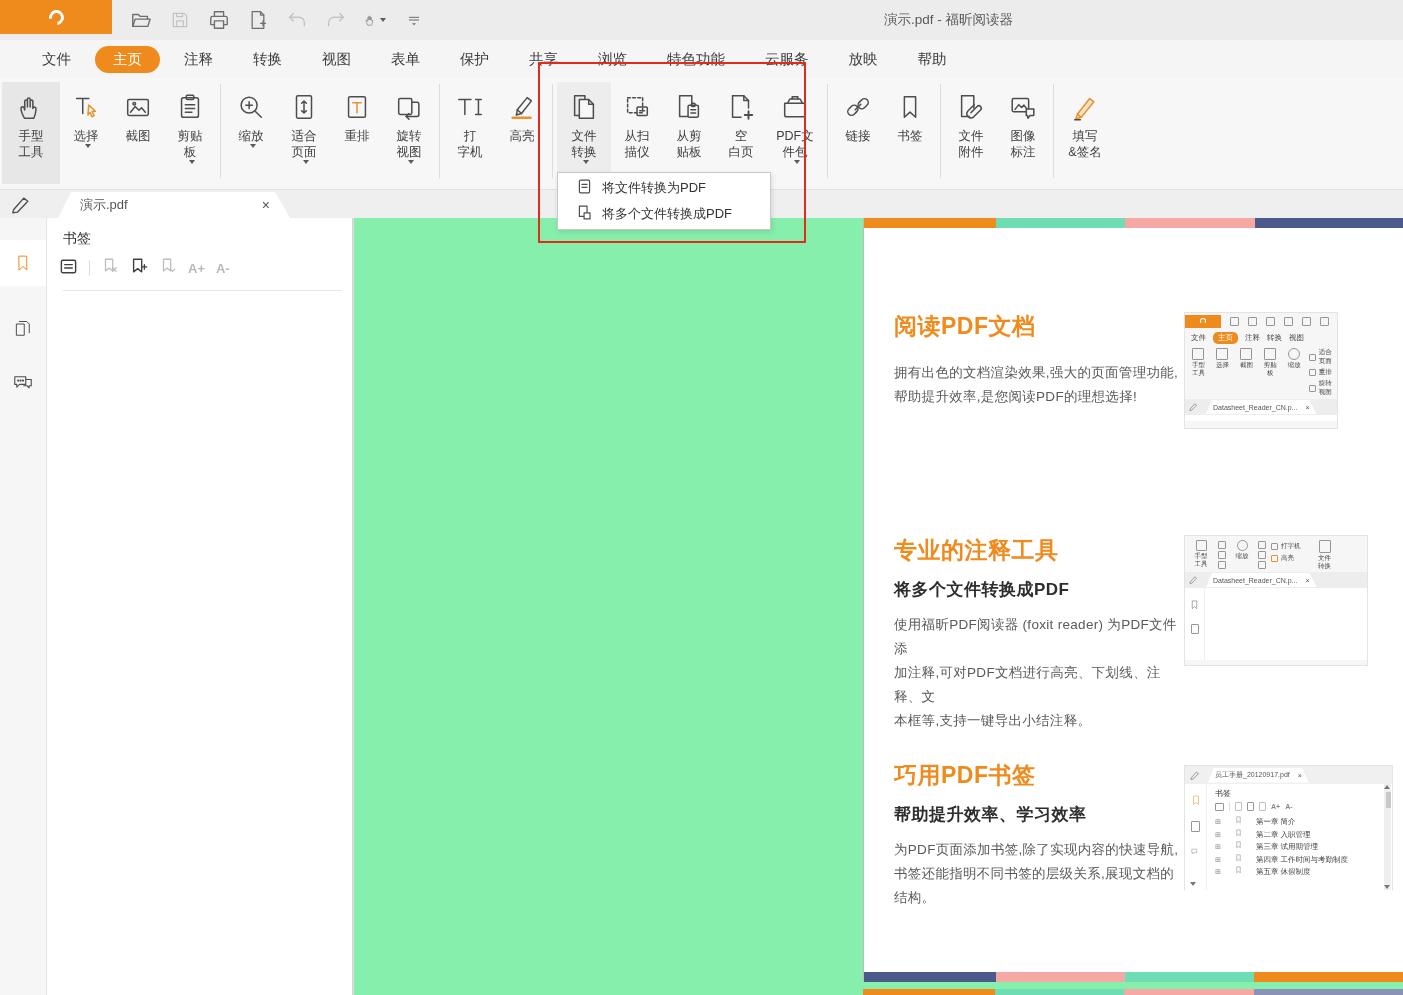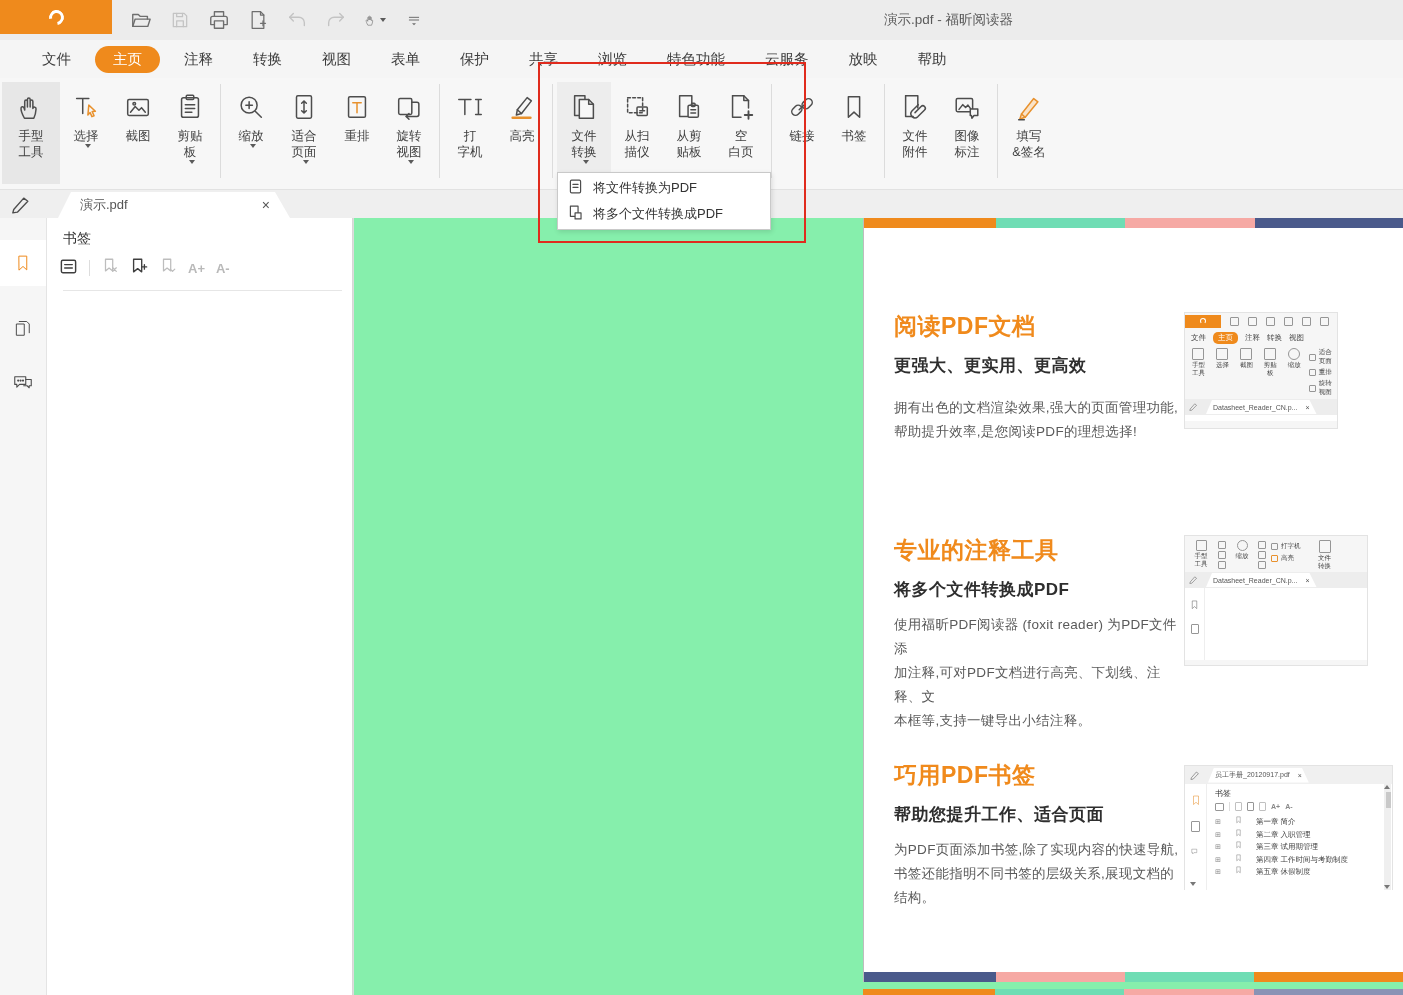--- a/index.html
+++ b/index.html
@@ -26,21 +26,21 @@
   .rbtn{width:52px;min-height:102px;display:flex;flex-direction:column;align-items:center;padding-top:6px;flex:0 0 auto}
   .rbtn.w58{width:58px}.rbtn.w54{width:54px}.rbtn.w56{width:56px}
   .rbtn.sel{background:#e7e7e7}
   .rbtn.hov{background:#ededed}
   .ricon{height:38px;display:flex;align-items:center;justify-content:center}
   .ricon svg{stroke:#4d4d4d;fill:none;stroke-width:1.6;stroke-linecap:round;stroke-linejoin:round}
   .rlabel{margin-top:2px;font-size:12.5px;line-height:16px;color:#3f3f3f;text-align:center;white-space:pre-line}
   
   .redbox{position:absolute;left:538px;top:62px;width:268px;height:181px;border:2px solid #e02b1d;z-index:60;pointer-events:none}
   
-  .dropdown{position:absolute;left:557px;top:172px;width:214px;background:#fff;border:1px solid #c9c9c9;box-shadow:1px 2px 5px rgba(0,0,0,.12);z-index:55;padding:2px 0}
+  .dropdown{position:absolute;left:557px;top:172px;width:214px;background:#fff;border:1px solid #c9c9c9;box-shadow:1px 2px 5px rgba(0,0,0,.12);z-index:55;padding:2px 9px}
   .dd-item{height:26px;display:flex;align-items:center;gap:9px;padding-left:9px;font-size:13px;color:#333}
   .dd-ic svg{stroke:#4d4d4d;fill:none;stroke-width:1.4;stroke-linecap:round;stroke-linejoin:round}
   
   .doctabbar{position:absolute;left:0;top:190px;width:1403px;height:28px;background:#efefef}
   .tagic{position:absolute;left:11px;top:4px}
   .tagic svg{stroke:#4d4d4d;fill:none;stroke-width:1.5;stroke-linejoin:round}
   .doctab{position:absolute;left:58px;top:2px;width:232px;height:26px;background:#fff;clip-path:polygon(13px 0,calc(100% - 15px) 0,100% 100%,0 100%);display:flex;align-items:center;padding:0 20px 0 22px;font-size:13px;color:#555}
   .dt-close{margin-left:auto;font-size:14px;color:#555;line-height:1}
   
   .main{position:absolute;left:0;top:218px;width:1403px;height:777px}
@@ -330,20 +330,32 @@
           <span class="ricon">
             <svg width="30" height="30" viewBox="0 0 32 32">
               <path d="M7 4h12l5 5v8"></path>
               <path d="M19 4v5h5M7 4v23h9"></path>
               <path d="M20 24.5h8M24 20.5v8" stroke-width="2"></path>
             </svg>
           </span>
           <span class="rlabel">空
 白页</span>
         </div>
+      <div class="rbtn w56">
+          <span class="ricon">
+            <svg width="30" height="30" viewBox="0 0 32 32">
+              <path d="M5 12h22v12.5a2 2 0 01-2 2H7a2 2 0 01-2-2z"></path>
+              <path d="M8 12l2.5-4.5h11L24 12"></path>
+              <path d="M13 7.5V5h6v2.5"></path>
+            </svg>
+          </span>
+          <span class="rlabel">PDF文
+件包</span>
+          <i class="caret"></i>
+        </div>
     </div>
     <div class="rsep"></div>
     <div class="rgroup">
       <div class="rbtn">
           <span class="ricon">
             <svg width="30" height="30" viewBox="0 0 32 32">
               <path d="M13 19l6-6"></path>
               <rect x="4.5" y="15.5" width="12" height="8" rx="4" transform="rotate(-45 10.5 19.5)"></rect>
               <rect x="15.5" y="8.5" width="12" height="8" rx="4" transform="rotate(-45 21.5 12.5)"></rect>
             </svg>
@@ -487,21 +499,20 @@
       <div class="page">
         <div class="stripes top">
           <div class="st o"></div>
             <div class="st t"></div>
             <div class="st s"></div>
             <div class="st n"></div>
         </div>
 
         <div class="sec" style="top:93px">
           <div class="sec-h">阅读PDF文档</div>
-          <div class="sec-s" style="margin-top:12px">更强大、更实用、更高效</div>
           <div class="sec-b" style="margin-top:19px">拥有出色的文档渲染效果,强大的页面管理功能,
 帮助提升效率,是您阅读PDF的理想选择!</div>
         </div>
 
         <div class="mini" style="left:320px;top:94px;width:154px;height:117px">
           <div class="m-row" style="height:16px;gap:9px;padding-left:0">
             <span class="m-logo">
                 <span class="m-ring"></span>
               </span>
             <span class="tsq"></span>
@@ -627,21 +638,21 @@
               <span class="m3-flag"><svg width="9" height="10" viewBox="0 0 20 22">
                     <path d="M5 2h10v17l-5-4.5L5 19z"></path>
                   </svg></span>
               <span class="tsq" style="width:8px;height:10px"></span>
             </div>
           </div>
         </div>
 
         <div class="sec" style="top:542px">
           <div class="sec-h">巧用PDF书签</div>
-          <div class="sec-s" style="margin-top:12px">帮助您提升工作、适合页面</div>
+          <div class="sec-s" style="margin-top:12px">帮助提升效率、学习效率</div>
           <div class="sec-b" style="margin-top:12px">为PDF页面添加书签,除了实现内容的快速导航,
 书签还能指明不同书签的层级关系,展现文档的
 结构。</div>
         </div>
 
         <div class="mini" style="left:320px;top:547px;width:209px;height:125px">
           <div class="m-tabrow" style="height:18px;background:#f0f0f0">
             <span class="m-tag" style="margin-left:5px"><svg width="10" height="10" viewBox="0 0 22 22">
                   <path d="M3 17L14 4.5l4.5 3.5L7 20l-5 .8z"></path>
                 </svg></span>

